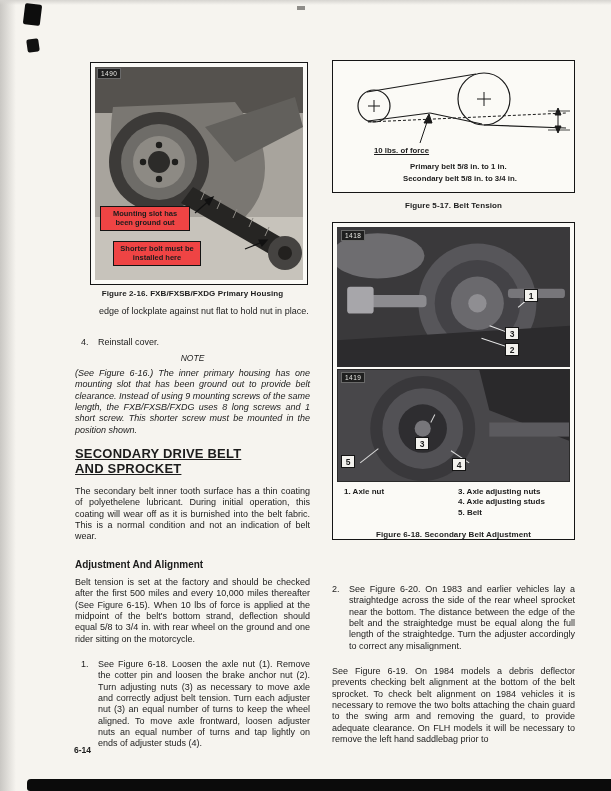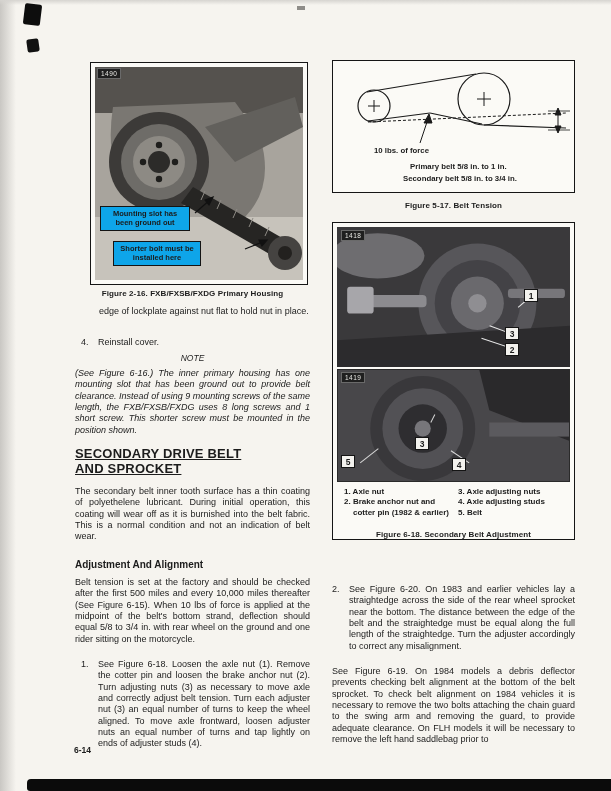--- a/index.html
+++ b/index.html
@@ -11,21 +11,21 @@
   .body-text { font-size:9px; line-height:1.26; text-align:justify; }
   .italic { font-style:italic; }
   .figbox { border:1.6px solid #151515; background:#fbfaf6; }
   .caption { font-size:8px; font-weight:700; text-align:center; letter-spacing:.1px; }
   .h1 { font-size:13px; font-weight:700; line-height:1.18; letter-spacing:.2px; }
   .h2 { font-size:10px; font-weight:700; }
   .li { display:flex; }
   .li .num { width:17px; flex:none; }
   .li .txt { flex:1; }
   .note-label { font-size:8.5px; font-style:italic; text-align:center; }
-  .callout { position:absolute; background:#0ea5e9; border:1px solid #141414;
+  .callout { position:absolute; background:#ef4444; border:1px solid #141414;
              font-size:7.5px; font-weight:700; text-align:center; line-height:1.25;
              padding:2px 3px; }
   .numtag { position:absolute; width:14px; height:13px; background:#f3f2ee;
             border:1px solid #141414; font-size:8.5px; font-weight:700;
             text-align:center; line-height:12px; }
   .phototag { position:absolute; background:#1f1f1f; color:#e8e8e4; font-size:6.5px;
               padding:1px 3px; letter-spacing:.5px; border:1px solid #6a6a6a; }
   .speclabel { position:absolute; font-size:7.8px; font-weight:700; }
   .legend-item { font-size:8px; font-weight:700; line-height:1.3;
                  padding-left:9px; text-indent:-9px; }
@@ -133,21 +133,21 @@
         <g stroke="#1a1a1a" fill="#1a1a1a">
           <line x1="224" y1="50" x2="224" y2="65"></line>
           <polygon points="224,45 221,52 227,52"></polygon>
           <polygon points="224,70 221,63 227,63"></polygon>
           <line x1="214" y1="48" x2="236" y2="48" stroke-width=".8"></line>
           <line x1="214" y1="67" x2="236" y2="67" stroke-width=".8"></line>
         </g>
       </svg>
     </div>
   </div>
-  <div class="speclabel" style="left:374px;top:146px;">10 lbs. of force</div>
+  <div class="speclabel" style="left:374px;top:146px;text-decoration:underline;">10 lbs. of force</div>
   <div class="speclabel" style="left:410px;top:162px;">Primary belt 5/8 in. to 1 in.</div>
   <div class="speclabel" style="left:403px;top:174px;">Secondary belt 5/8 in. to 3/4 in.</div>
   <div class="abs caption" style="left:332px;top:201px;width:243px;">Figure 5-17. Belt Tension</div>
 
   <div class="abs figbox" style="left:332px;top:222px;width:243px;height:318px;"></div>
   <div class="abs" style="left:337px;top:227px;width:233px;height:140px;">
     <svg width="233" height="140" viewBox="0 0 229 136" preserveAspectRatio="none">
       <rect width="229" height="136" fill="#3a393b"></rect>
       <ellipse cx="40" cy="28" rx="46" ry="22" fill="#6e6d70"></ellipse>
       <circle cx="138" cy="74" r="58" fill="#57565a"></circle>
@@ -186,21 +186,20 @@
 
   <div class="numtag" style="left:524px;top:289px;">1</div>
   <div class="numtag" style="left:505px;top:327px;">3</div>
   <div class="numtag" style="left:505px;top:343px;">2</div>
   <div class="numtag" style="left:341px;top:455px;">5</div>
   <div class="numtag" style="left:415px;top:437px;">3</div>
   <div class="numtag" style="left:452px;top:458px;">4</div>
 
   <div class="abs" style="left:344px;top:487px;width:110px;">
     <div class="legend-item">1. Axle nut</div>
-    <div class="legend-item">2. Brake anchor nut and cotter pin (1982 &amp; earlier)</div>
   </div>
   <div class="abs" style="left:458px;top:487px;width:112px;">
     <div class="legend-item">3. Axle adjusting nuts</div>
     <div class="legend-item">4. Axle adjusting studs</div>
     <div class="legend-item">5. Belt</div>
   </div>
   <div class="abs caption" style="left:332px;top:530px;width:243px;">Figure 6-18. Secondary Belt Adjustment</div>
 
   <div class="abs li body-text" style="left:332px;top:584px;width:243px;">
     <span class="num">2.</span>

